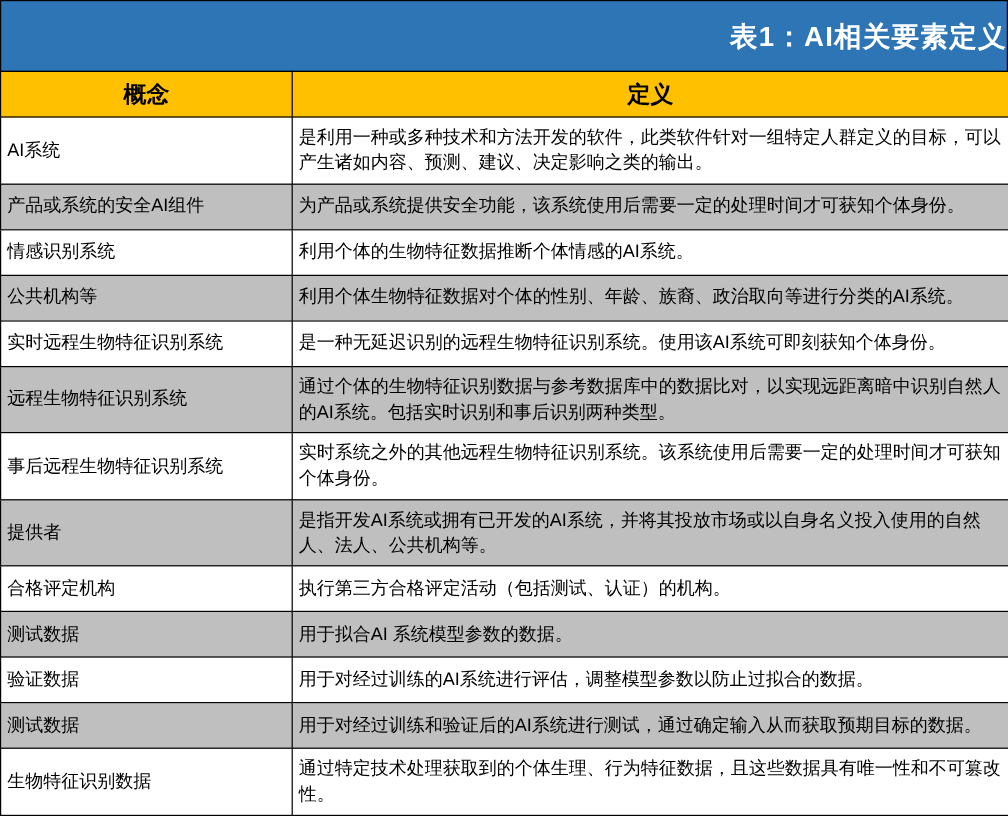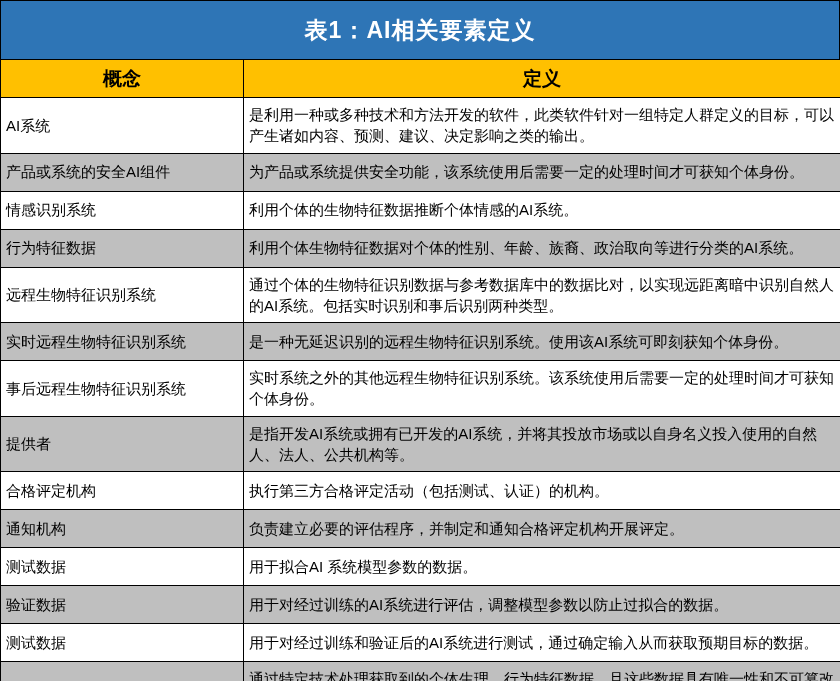--- a/index.html
+++ b/index.html
@@ -14,21 +14,21 @@
   }
   .banner {
     box-sizing: border-box;
     width: 840px;
     height: 60px;
     background: #2E75B6;
     border: 1px solid #000;
     border-bottom: 1px solid #000;
     display: flex;
     align-items: center;
-    justify-content: center;
+    justify-content: flex-end;
     color: #FFFFFF;
     font-size: 23px;
     font-weight: bold;
     letter-spacing: 1px;
   }
   table.def-table {
     width: 840px;
     border-collapse: collapse;
     table-layout: fixed;
     margin-top: -1px;
@@ -90,46 +90,42 @@
       </tr>
       <tr>
         <td class="concept-cell">产品或系统的安全AI组件</td>
         <td class="definition-cell">为产品或系统提供安全功能，该系统使用后需要一定的处理时间才可获知个体身份。</td>
       </tr>
       <tr>
         <td class="concept-cell">情感识别系统</td>
         <td class="definition-cell">利用个体的生物特征数据推断个体情感的AI系统。</td>
       </tr>
       <tr>
-        <td class="concept-cell">行为特征数据</td>
+        <td class="concept-cell">公共机构等</td>
         <td class="definition-cell">利用个体生物特征数据对个体的性别、年龄、族裔、政治取向等进行分类的AI系统。</td>
+      </tr>
+      <tr>
+        <td class="concept-cell">实时远程生物特征识别系统</td>
+        <td class="definition-cell">是一种无延迟识别的远程生物特征识别系统。使用该AI系统可即刻获知个体身份。</td>
       </tr>
       <tr>
         <td class="concept-cell">远程生物特征识别系统</td>
         <td class="definition-cell">通过个体的生物特征识别数据与参考数据库中的数据比对，以实现远距离暗中识别自然人的AI系统。包括实时识别和事后识别两种类型。</td>
-      </tr>
-      <tr>
-        <td class="concept-cell">实时远程生物特征识别系统</td>
-        <td class="definition-cell">是一种无延迟识别的远程生物特征识别系统。使用该AI系统可即刻获知个体身份。</td>
       </tr>
       <tr>
         <td class="concept-cell">事后远程生物特征识别系统</td>
         <td class="definition-cell">实时系统之外的其他远程生物特征识别系统。该系统使用后需要一定的处理时间才可获知个体身份。</td>
       </tr>
       <tr>
         <td class="concept-cell">提供者</td>
         <td class="definition-cell">是指开发AI系统或拥有已开发的AI系统，并将其投放市场或以自身名义投入使用的自然人、法人、公共机构等。</td>
       </tr>
       <tr>
         <td class="concept-cell">合格评定机构</td>
         <td class="definition-cell">执行第三方合格评定活动（包括测试、认证）的机构。</td>
-      </tr>
-      <tr>
-        <td class="concept-cell">通知机构</td>
-        <td class="definition-cell">负责建立必要的评估程序，并制定和通知合格评定机构开展评定。</td>
       </tr>
       <tr>
         <td class="concept-cell">测试数据</td>
         <td class="definition-cell">用于拟合AI 系统模型参数的数据。</td>
       </tr>
       <tr>
         <td class="concept-cell">验证数据</td>
         <td class="definition-cell">用于对经过训练的AI系统进行评估，调整模型参数以防止过拟合的数据。</td>
       </tr>
       <tr>

